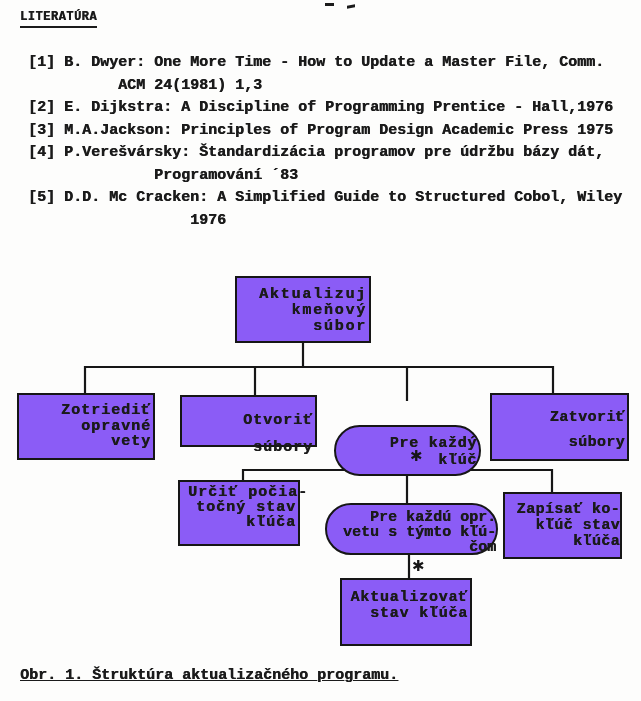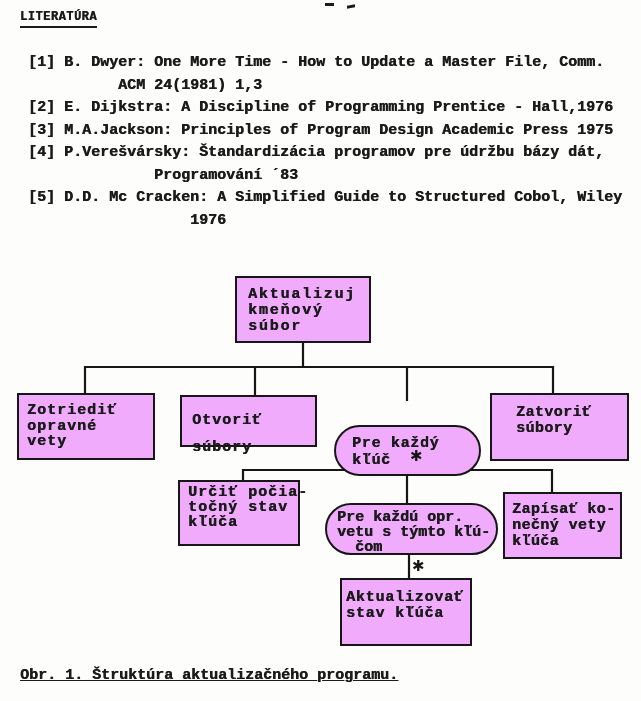--- a/index.html
+++ b/index.html
@@ -24,31 +24,32 @@
   
   .refs{position:absolute;left:28px;top:36px;margin-top:16px;}
   .ref{
     white-space:pre;font-size:15px;line-height:22.5px;
     text-shadow:.4px 0 0 currentColor;
   }
   
   .diagram{position:absolute;inset:0;}
   .wires{position:absolute;left:0;top:0;}
   .node{
-    position:absolute;box-sizing:border-box;background:#f0abfc;
+    position:absolute;box-sizing:border-box;background:#8b5cf6;
     border:2px solid #161616;white-space:pre;
     font-size:15px;line-height:16px;letter-spacing:1px;
     text-shadow:.4px 0 0 currentColor;
+    text-align:right;
   }
   .stadium{border-radius:27px;}
   .n1{left:235px;top:276px;width:136px;height:67px;padding:9px 2px 0 11px;letter-spacing:1.8px;}
   .n2{left:17px; top:393px;width:138px;height:67px;padding:8px 2px 0 8px;line-height:15.5px;}
   .n3{left:180px;top:395px;width:137px;height:52px;padding:10px 2px 0 10px;line-height:27px;}
   .n4{left:334px;top:400px;width:147px;height:51px;padding:8px 2px 0 16px;line-height:17px;letter-spacing:.7px;margin-top:25px;}
-  .n5{left:490px;top:393px;width:139px;height:68px;padding:10px 2px 0 24px;line-height:16px;letter-spacing:.4px;}
+  .n5{left:490px;top:393px;width:139px;height:68px;padding:10px 2px 0 24px;line-height:25px;letter-spacing:.4px;}
   .n6{left:178px;top:480px;width:122px;height:66px;padding:3px 2px 0 8px;line-height:15px;}
   .n7{left:325px;top:503px;width:173px;height:52px;padding:5px 0 0 10px;line-height:15px;letter-spacing:0;}
   .n8{left:503px;top:492px;width:119px;height:67px;padding:8px 0 0 7px;line-height:16px;letter-spacing:.4px;}
   .n9{left:340px;top:578px;width:132px;height:68px;padding:10px 2px 0 4px;letter-spacing:.8px;}
   .ast{
     position:absolute;font-family:"DejaVu Sans",sans-serif;
     font-size:15px;font-weight:bold;color:#161616;
   }
   .a1{left:410px;top:447px;}
   .a2{left:412px;top:557px;}
@@ -112,21 +113,21 @@
 kľúč</div>
     <div class="node n5">Zatvoriť
 súbory</div>
     <div class="node n6">Určiť počia-
 točný stav
 kľúča</div>
     <div class="node stadium n7">Pre každú opr.
 vetu s týmto kľú-
   čom</div>
     <div class="node n8">Zapísať ko-
-nečný vety
+kľúč stav
 kľúča</div>
     <div class="node n9">Aktualizovať
 stav kľúča</div>
 
     <span class="ast a1">✱</span>
     <span class="ast a2">✱</span>
   </div>
 
   <div class="caption">Obr. 1. Štruktúra aktualizačného programu.</div>
 

